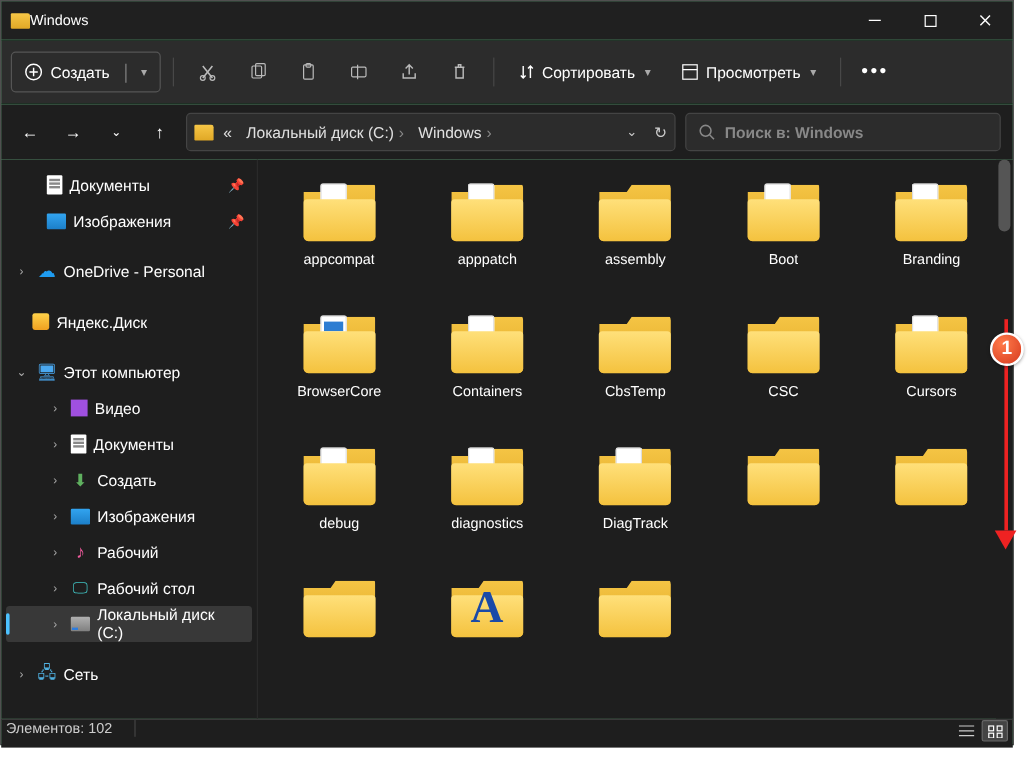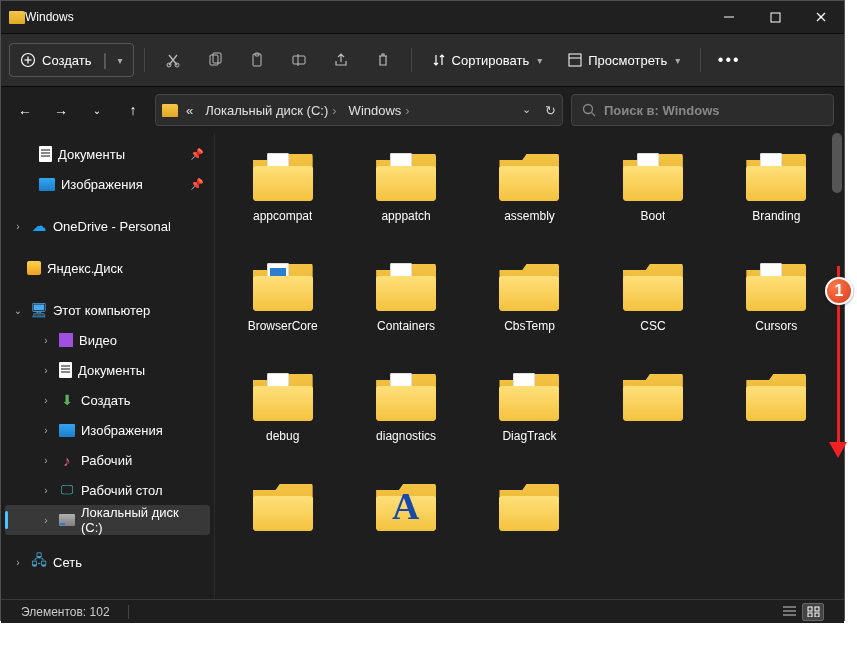--- a/index.html
+++ b/index.html
@@ -44,21 +44,21 @@
 
 
 .content { flex: 1; position: relative; overflow: hidden; background: #1e1e1e; }
 .grid { display: grid; grid-template-columns: repeat(5, 1fr); padding: 12px 6px 0 6px; gap: 4px 0; }
 .item { display: flex; flex-direction: column; align-items: center; height: 106px; padding-top: 6px; }
 .item .label { font-size: 12px; color: #fff; margin-top: 8px; text-align: center; max-width: 100px; overflow: hidden; text-overflow: ellipsis; white-space: nowrap; }
 .vscroll { position: absolute; right: 0; top: 0; width: 14px; height: 100%; background: #1e1e1e; }
 .vscroll .thumb { position: absolute; left: 2px; right: 2px; top: 0; height: 60px; background: #555; border-radius: 5px; }
 
 
-.statusbar { height: 24px; border-top: 1px solid #3a3a3a; display: flex; align-items: center; padding: 0 20px; font-size: 12px; color: #ccc; background: #1e1e1e; }
+.statusbar { height: 24px; border-top: 1px solid #3a3a3a; display: flex; align-items: flex-start; padding: 0 4px; font-size: 12px; color: #ccc; background: #1e1e1e; }
 .statusbar .viewbtns { margin-left: auto; display: flex; gap: 2px; }
 .viewbtn { width: 22px; height: 18px; display:flex; align-items:center; justify-content:center; }
 .viewbtn.active { background: #444; border:1px solid #666; border-radius:2px;}
 
 
 .annot-arrow { position: absolute; right: 10px; top: 266px; }
 .annot-line { width: 3px; height: 176px; background: #e22; margin: 0 auto; }
 .annot-head { width: 0; height: 0; border-left: 9px solid transparent; border-right: 9px solid transparent; border-top: 16px solid #e22; margin: 0 auto; }
 .annot-badge { position: absolute; right: 4px; top: 277px; width: 28px; height: 28px; border-radius: 50%; background: radial-gradient(circle at 35% 30%, #ff7a4a, #d63a1e); border: 2px solid #fff; color: #fff; font-weight: bold; font-size: 16px; display: flex; align-items: center; justify-content: center; box-shadow: 0 1px 3px rgba(0,0,0,.4);}
 

